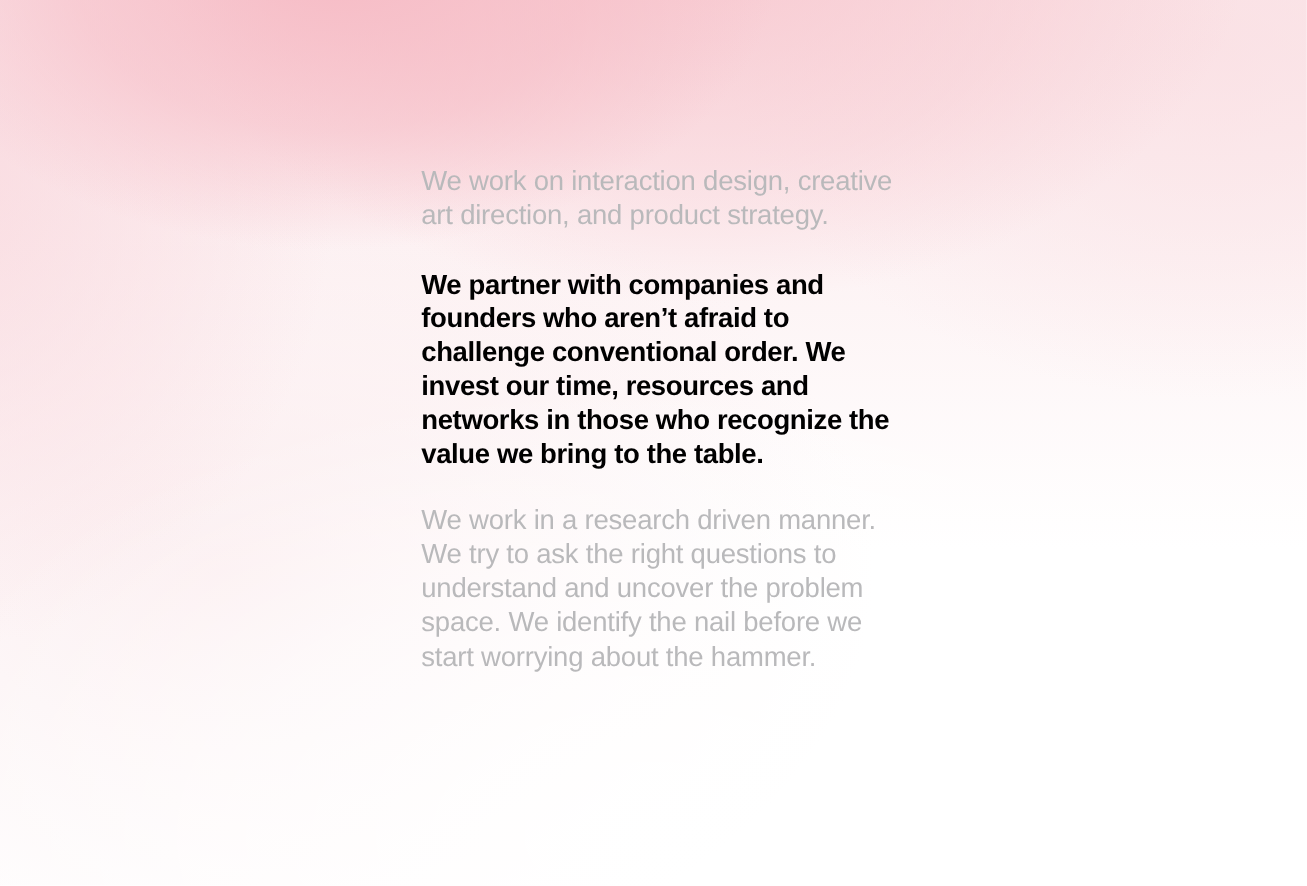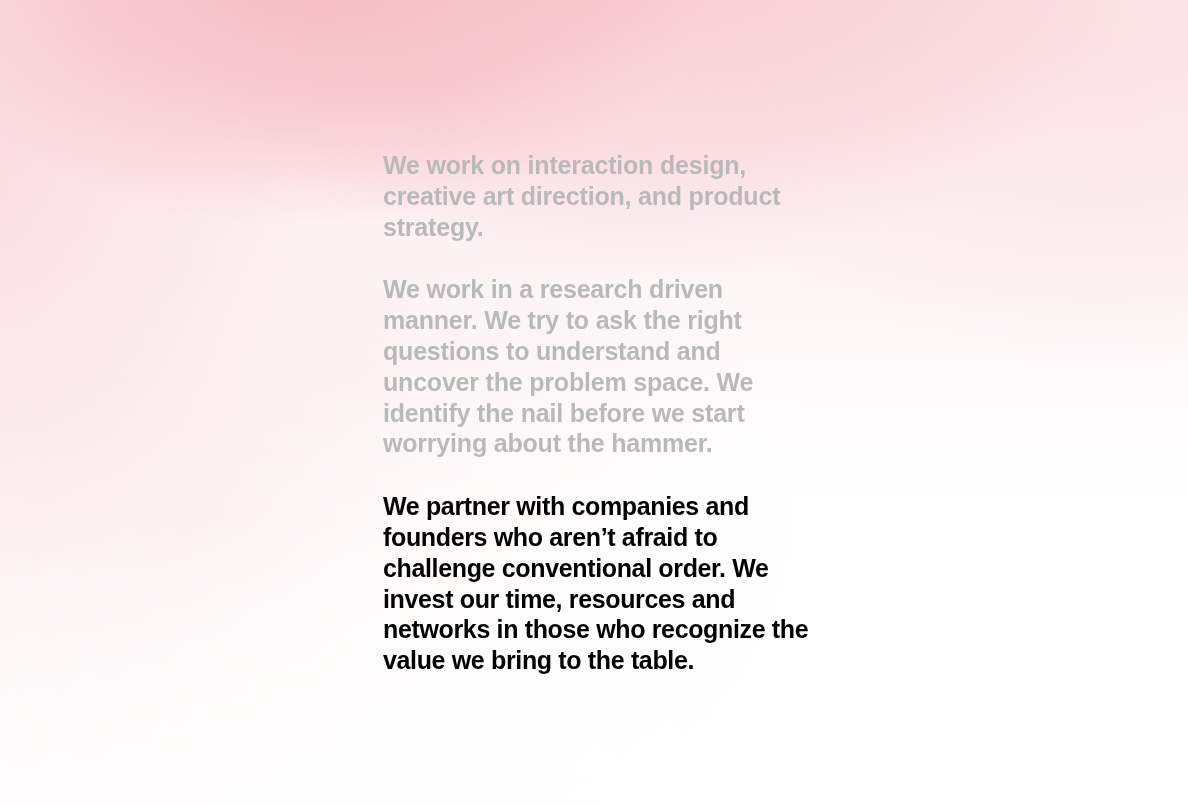--- a/index.html
+++ b/index.html
@@ -43,28 +43,28 @@
 
   .para {
     font-size: 25px;
     line-height: 30.8px;
     letter-spacing: -0.2px;
     margin: 0 0 32px 0;
     font-weight: 400;
   }
   .para:last-child { margin-bottom: 0; }
 
-  .muted { color: #b9b9bb; font-weight: bold; }
+  .muted { color: #b9b9bb; }
   .strong { color: #000000; font-weight: 700; letter-spacing: -0.35px; }
   .para.strong { margin-bottom: 30px; }
 </style>
 </head>
 <body>
 
 <div id="page-bg"></div>
 
 <main id="content">
   <p class="para muted">We work on interaction design, creative art direction, and product strategy.</p>
 
+  <p class="para strong">We partner with companies and founders who aren’t afraid to challenge conventional order. We invest our time, resources and networks in those who recognize the value we bring to the table.</p>
+
   <p class="para muted">We work in a research driven manner. We try to ask the right questions to understand and uncover the problem space. We identify the nail before we start worrying about the hammer.</p>
-
-  <p class="para strong">We partner with companies and founders who aren’t afraid to challenge conventional order. We invest our time, resources and networks in those who recognize the value we bring to the table.</p>
 </main>
 
 </body></html>

